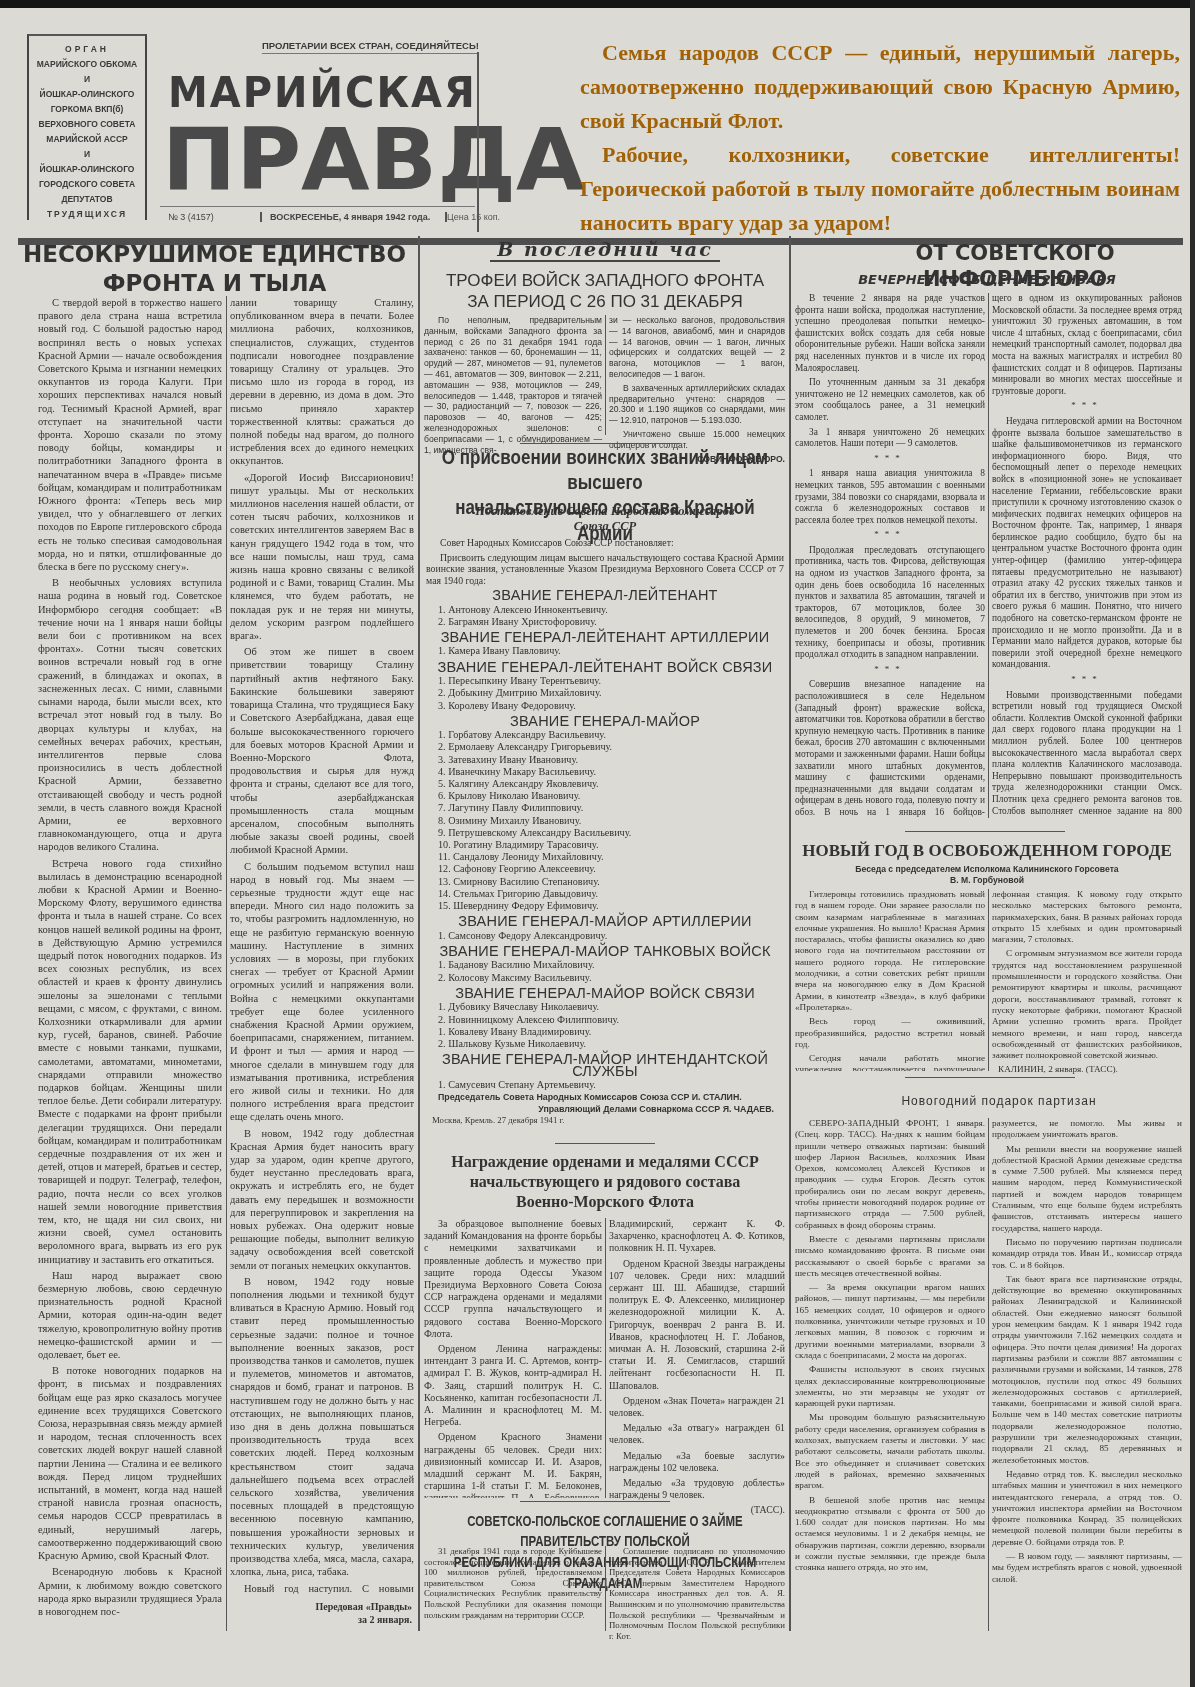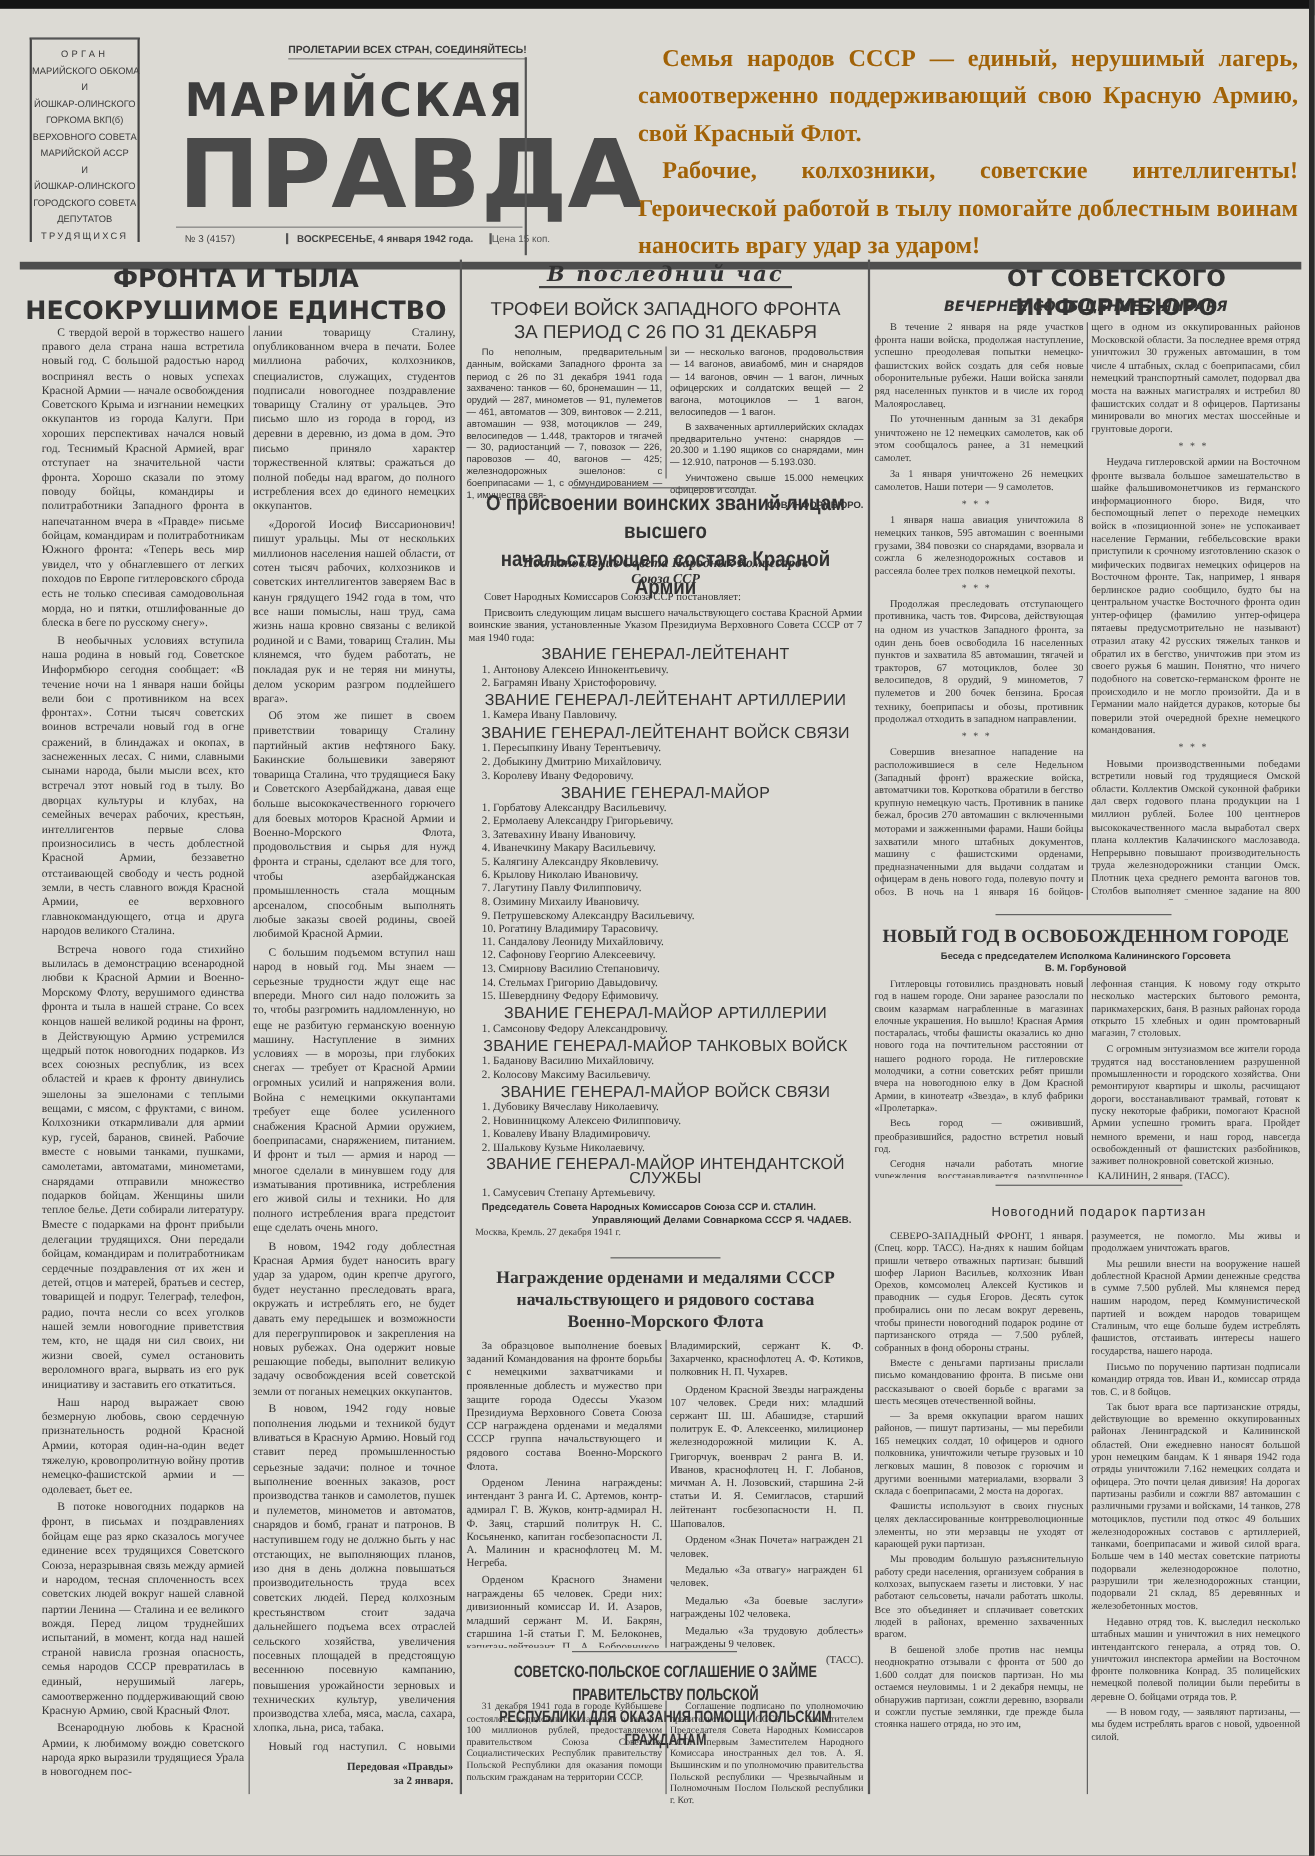--- a/index.html
+++ b/index.html
@@ -2,21 +2,21 @@
 <html><head>
 <meta charset="utf-8">
 <style>
   html,body{margin:0;padding:0;}
   body{width:1195px;height:1687px;background:#1a1a1a;position:relative;overflow:hidden;font-family:"Liberation Serif","DejaVu Serif",serif;color:#2a2a2a;}
   .paper{position:absolute;left:0;top:8px;width:1190px;height:1679px;background:#dcdad4;}
   .right-edge{position:absolute;right:0;top:0;width:5px;height:1687px;background:#2a2a2a;}
   .top-band{position:absolute;left:0;top:0;width:1195px;height:14px;background:#141414;}
   
   .mast{position:absolute;left:0;top:14px;width:1190px;height:212px;}
-  .organ{position:absolute;left:27px;top:20px;width:100px;height:186px;border-left:2px solid #444;border-right:2px solid #444;border-top:2px solid #555;text-align:center;font-family:"Liberation Sans",sans-serif;font-weight:normal;font-size:8.5px;line-height:15px;color:#3a3a3a;padding-top:6px;box-sizing:border-box;}
+  .organ{position:absolute;left:27px;top:20px;width:120px;height:186px;border-left:2px solid #444;border-right:2px solid #444;border-top:2px solid #555;text-align:center;font-family:"Liberation Sans",sans-serif;font-weight:bold;font-size:8.5px;line-height:15px;color:#3a3a3a;padding-top:6px;box-sizing:border-box;}
   .organ div{white-space:nowrap;}
   .slogan-top{position:absolute;left:262px;top:26px;font-family:"Liberation Sans",sans-serif;font-weight:bold;font-size:9.5px;color:#3a3a3a;border-bottom:1px solid #777;padding-bottom:2px;}
   .title1{position:absolute;left:168px;top:52px;width:305px;font-family:"DejaVu Sans",sans-serif;font-weight:bold;font-size:40px;letter-spacing:2px;color:#3c3c3c;line-height:52px;transform:scaleY(1.05);}
   .title2{position:absolute;left:162px;top:100px;width:318px;font-family:"DejaVu Sans",sans-serif;font-weight:bold;font-size:86px;letter-spacing:0px;color:#4a4a4a;line-height:90px;transform:scaleX(1.03);transform-origin:left;}
   .mast-line{position:absolute;left:160px;top:192px;width:315px;border-top:1px solid #777;}
   .issue{position:absolute;left:168px;top:198px;font-family:"Liberation Sans",sans-serif;font-size:9px;color:#444;}
   .issue-date{position:absolute;left:260px;top:198px;font-family:"Liberation Sans",sans-serif;font-weight:bold;font-size:9px;color:#444;border-left:2px solid #555;padding-left:8px;}
   .issue-price{position:absolute;left:445px;top:198px;font-family:"Liberation Sans",sans-serif;font-size:9px;color:#555;border-left:2px solid #555;padding-left:0;}
   .mast-div{position:absolute;left:477px;top:38px;height:180px;border-left:2px solid #555;}
   .appeal{position:absolute;left:580px;top:22px;width:600px;font-family:"Liberation Serif",serif;font-weight:bold;font-size:22px;line-height:34px;color:#a16207;text-align:justify;}
@@ -65,22 +65,22 @@
   <div class="issue-price">Цена 15 коп.</div>
   <div class="mast-div"></div>
   <div class="appeal">
     <p style="text-indent:22px">Семья народов СССР — единый, нерушимый лагерь, самоотверженно поддерживающий свою Красную Армию, свой Красный Флот.</p>
     <p class="ind">Рабочие, колхозники, советские интеллигенты! Героической работой в тылу помогайте доблестным воинам наносить врагу удар за ударом!</p>
   </div>
   <div class="mast-bottom"></div>
 </div>
 
 <div class="head-big" style="left:22px;top:240px;width:385px;font-size:23px;line-height:29px;">
+  <div>НЕСОКРУШИМОЕ ЕДИНСТВО</div>
   <div>ФРОНТА И ТЫЛА</div>
-  <div>НЕСОКРУШИМОЕ ЕДИНСТВО</div>
 </div>
 <div class="col" style="left:38px;top:296px;width:184px;height:1335px;overflow:hidden;">
   <p>С твердой верой в торжество нашего правого дела страна наша встретила новый год. С большой радостью народ воспринял весть о новых успехах Красной Армии — начале освобождения Советского Крыма и изгнании немецких оккупантов из города Калуги. При хороших перспективах начался новый год. Теснимый Красной Армией, враг отступает на значительной части фронта. Хорошо сказали по этому поводу бойцы, командиры и политработники Западного фронта в напечатанном вчера в «Правде» письме бойцам, командирам и политработникам Южного фронта: «Теперь весь мир увидел, что у обнаглевшего от легких походов по Европе гитлеровского сброда есть не только спесивая самодовольная морда, но и пятки, отшлифованные до блеска в беге по русскому снегу».</p>
   <p>В необычных условиях вступила наша родина в новый год. Советское Информбюро сегодня сообщает: «В течение ночи на 1 января наши бойцы вели бои с противником на всех фронтах». Сотни тысяч советских воинов встречали новый год в огне сражений, в блиндажах и окопах, в заснеженных лесах. С ними, славными сынами народа, были мысли всех, кто встречал этот новый год в тылу. Во дворцах культуры и клубах, на семейных вечерах рабочих, крестьян, интеллигентов первые слова произносились в честь доблестной Красной Армии, беззаветно отстаивающей свободу и честь родной земли, в честь славного вождя Красной Армии, ее верховного главнокомандующего, отца и друга народов великого Сталина.</p>
   <p>Встреча нового года стихийно вылилась в демонстрацию всенародной любви к Красной Армии и Военно-Морскому Флоту, верушимого единства фронта и тыла в нашей стране. Со всех концов нашей великой родины на фронт, в Действующую Армию устремился щедрый поток новогодних подарков. Из всех союзных республик, из всех областей и краев к фронту двинулись эшелоны за эшелонами с теплыми вещами, с мясом, с фруктами, с вином. Колхозники откармливали для армии кур, гусей, баранов, свиней. Рабочие вместе с новыми танками, пушками, самолетами, автоматами, минометами, снарядами отправили множество подарков бойцам. Женщины шили теплое белье. Дети собирали литературу. Вместе с подарками на фронт прибыли делегации трудящихся. Они передали бойцам, командирам и политработникам сердечные поздравления от их жен и детей, отцов и матерей, братьев и сестер, товарищей и подруг. Телеграф, телефон, радио, почта несли со всех уголков нашей земли новогодние приветствия тем, кто, не щадя ни сил своих, ни жизни своей, сумел остановить вероломного врага, вырвать из его рук инициативу и заставить его откатиться.</p>
   <p>Наш народ выражает свою безмерную любовь, свою сердечную признательность родной Красной Армии, которая один-на-один ведет тяжелую, кровопролитную войну против немецко-фашистской армии и — одолевает, бьет ее.</p>
   <p>В потоке новогодних подарков на фронт, в письмах и поздравлениях бойцам еще раз ярко сказалось могучее единение всех трудящихся Советского Союза, неразрывная связь между армией и народом, тесная сплоченность всех советских людей вокруг нашей славной партии Ленина — Сталина и ее великого вождя. Перед лицом труднейших испытаний, в момент, когда над нашей страной нависла грозная опасность, семья народов СССР превратилась в единый, нерушимый лагерь, самоотверженно поддерживающий свою Красную Армию, свой Красный Флот.</p>
   <p>Всенародную любовь к Красной Армии, к любимому вождю советского народа ярко выразили трудящиеся Урала в новогоднем пос-</p>
 </div>
 <div class="vr" style="left:226px;top:296px;height:1335px;"></div>

